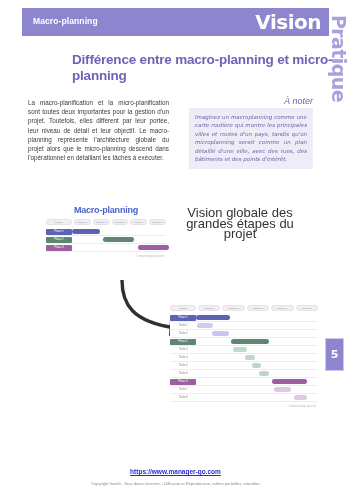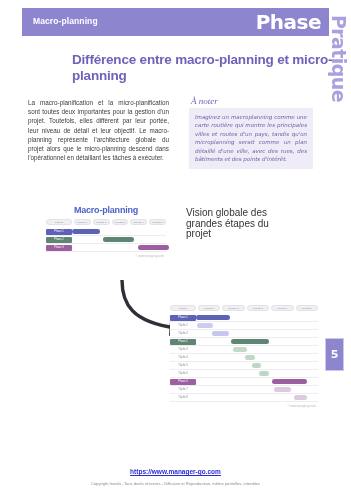--- a/index.html
+++ b/index.html
@@ -51,23 +51,23 @@
   .intro-para {
     position: absolute; left: 28px; top: 98px;
     width: 141px;
     font-size: 6.3px; line-height: 9.2px;
     color: #3b3b3b; text-align: justify;
   }
 
   
   .note-wrap { position: absolute; left: 189px; top: 96px; width: 124px; }
   .note-title {
-    font-family: Liberation Serif, serif;
+    font-family: Liberation Sans, sans-serif;
     font-style: italic; font-size: 9px; color: #6f62b8;
-    margin-bottom: 2px; padding-left: 2px;
+    margin-bottom: 2px; padding-left: 2px; text-align: right;
   }
   .note-box {
     background: #efecf8;
     padding: 5px 6px 6px 6px;
     font-family: "DejaVu Sans", sans-serif;
     font-style: italic;
     font-size: 5.5px; line-height: 8.4px;
     color: #6a5fa6; text-align: justify;
   }
 
@@ -110,22 +110,22 @@
     margin-top: 3px; padding-right: 2px;
   }
 
   
   #macro-chart { left: 46px; top: 205px; width: 120px; }
   
   #micro-chart { left: 170px; top: 305px; width: 148px; }
 
   
   .caption {
-    position: absolute; text-align: left;
-    font-size: 10px; line-height: 10.5px; color: #333;
+    position: absolute; text-align: center;
+    font-size: 13px; line-height: 10.5px; color: #333;
   }
   #caption-vision { left: 186px; top: 208px; width: 108px; }
   #caption-detail { left: 60px; top: 352px; width: 110px; }
 
   
   #flow-arrow { position: absolute; left: 118px; top: 278px; }
 
   
   .page-badge {
     position: absolute; left: 325px; top: 338px;
@@ -148,21 +148,21 @@
     text-align: center; font-size: 4.1px; color: #8b8b96;
   }
 </style>
 </head>
 <body>
 
 <div class="page">
 
   <div class="header-bar"></div>
   <div class="header-title">Macro-planning</div>
-  <div class="fiche-word">Phase</div>
+  <div class="fiche-word">Vision</div>
   <div class="pratique-tab">
     <span class="pratique-word">Pratique</span>
   </div>
 
   <div class="page-title">Différence entre macro-planning et micro-planning</div>
 
   <div class="intro-para">La macro-planification et la micro-planification sont toutes deux importantes pour la gestion d'un projet. Toutefois, elles diffèrent par leur portée, leur niveau de détail et leur objectif. Le macro-planning représente l'architecture globale du projet alors que le micro-planning descend dans l'opérationnel en détaillant les tâches à exécuter.</div>
 
   <div class="note-wrap">
     <div class="note-title">À noter</div>

